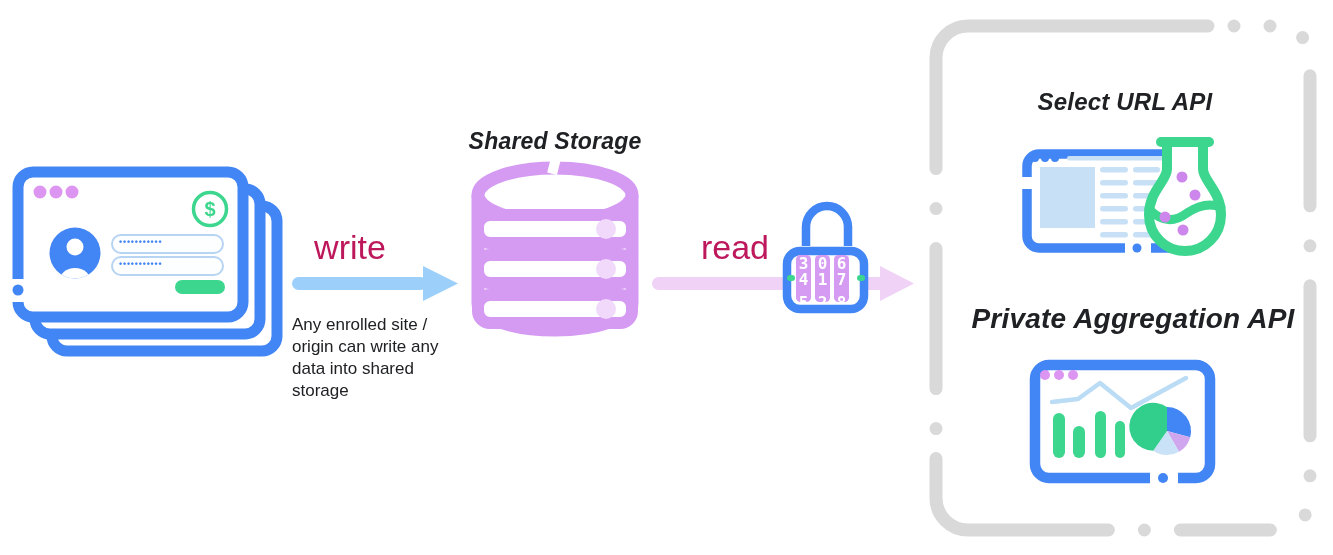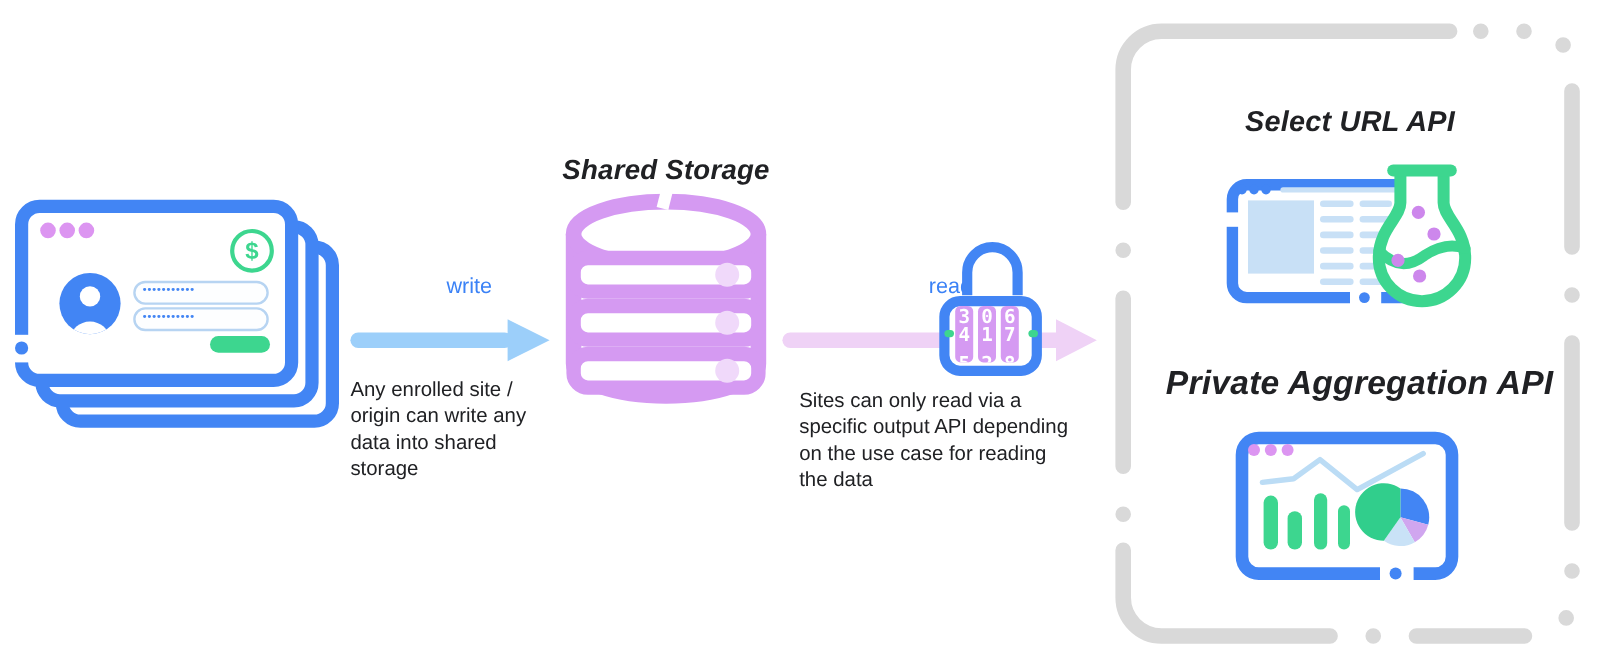--- a/index.html
+++ b/index.html
@@ -1,20 +1,20 @@
 <!DOCTYPE html>
 <html><head>
 <meta charset="utf-8">
 <style>
   html,body{margin:0;padding:0;background:#fff;}
   .scene{position:relative;width:1333px;height:555px;background:#fff;overflow:hidden;
          font-family:"Liberation Sans",sans-serif;color:#202124;}
   .abs{position:absolute;}
   .title{font-weight:700;color:#202124;text-align:center;letter-spacing:0.2px;font-style:italic;}
-  .flow-label{font-size:18px;color:#3b82f6;text-align:right;}
+  .flow-label{font-size:34px;color:#be185d;text-align:center;}
   .desc{font-size:17px;line-height:22px;color:#202124;}
   svg{display:block;overflow:visible;}
   .dial-digit{font-family:"DejaVu Sans Mono",monospace;font-weight:700;fill:#ffffff;font-size:16px;}
 </style>
 </head>
 <body>
 
 <div class="scene">
 
   <svg class="abs" style="left:8px;top:160px;" width="290" height="212" viewBox="0 0 290 212">
@@ -106,21 +106,20 @@
         <text class="dial-digit" x="52.5" y="71" text-anchor="middle">0</text>
         <text class="dial-digit" x="52.5" y="86.5" text-anchor="middle">1</text>
         <text class="dial-digit" x="52.5" y="110" text-anchor="middle">2</text>
         <text class="dial-digit" x="71.5" y="71" text-anchor="middle">6</text>
         <text class="dial-digit" x="71.5" y="86.5" text-anchor="middle">7</text>
         <text class="dial-digit" x="71.5" y="110" text-anchor="middle">8</text>
       </g>
     </g>
   </svg>
 
-  <div class="abs desc" style="left:666px;top:323px;width:232px;">Sites can only read via a specific output API depending on the use case for reading the data</div>
 
   <svg class="abs" style="left:920px;top:10px;" width="405" height="535" viewBox="0 0 405 535">
     <rect x="16" y="16" width="374" height="504" rx="32" fill="none" stroke="#D9D9D9" stroke-width="13" stroke-linecap="round" stroke-dasharray="240 26 0 36 0 36 0 40 130 40 0 40 150 40 0 40 0 40 90 36 0 36 230 30 0 40 140 40 0 40 170 40 0 40 100 36"></rect>
   </svg>
 
   <div class="abs title" style="left:1005px;top:88px;width:240px;font-size:24px;">Select URL API</div>
 
   <svg class="abs" style="left:1015px;top:133px;" width="225" height="135" viewBox="0 0 225 135">
     <g>
       <rect x="12" y="21" width="169" height="94" rx="12" fill="#fff" stroke="#4285F4" stroke-width="9.5"></rect>

